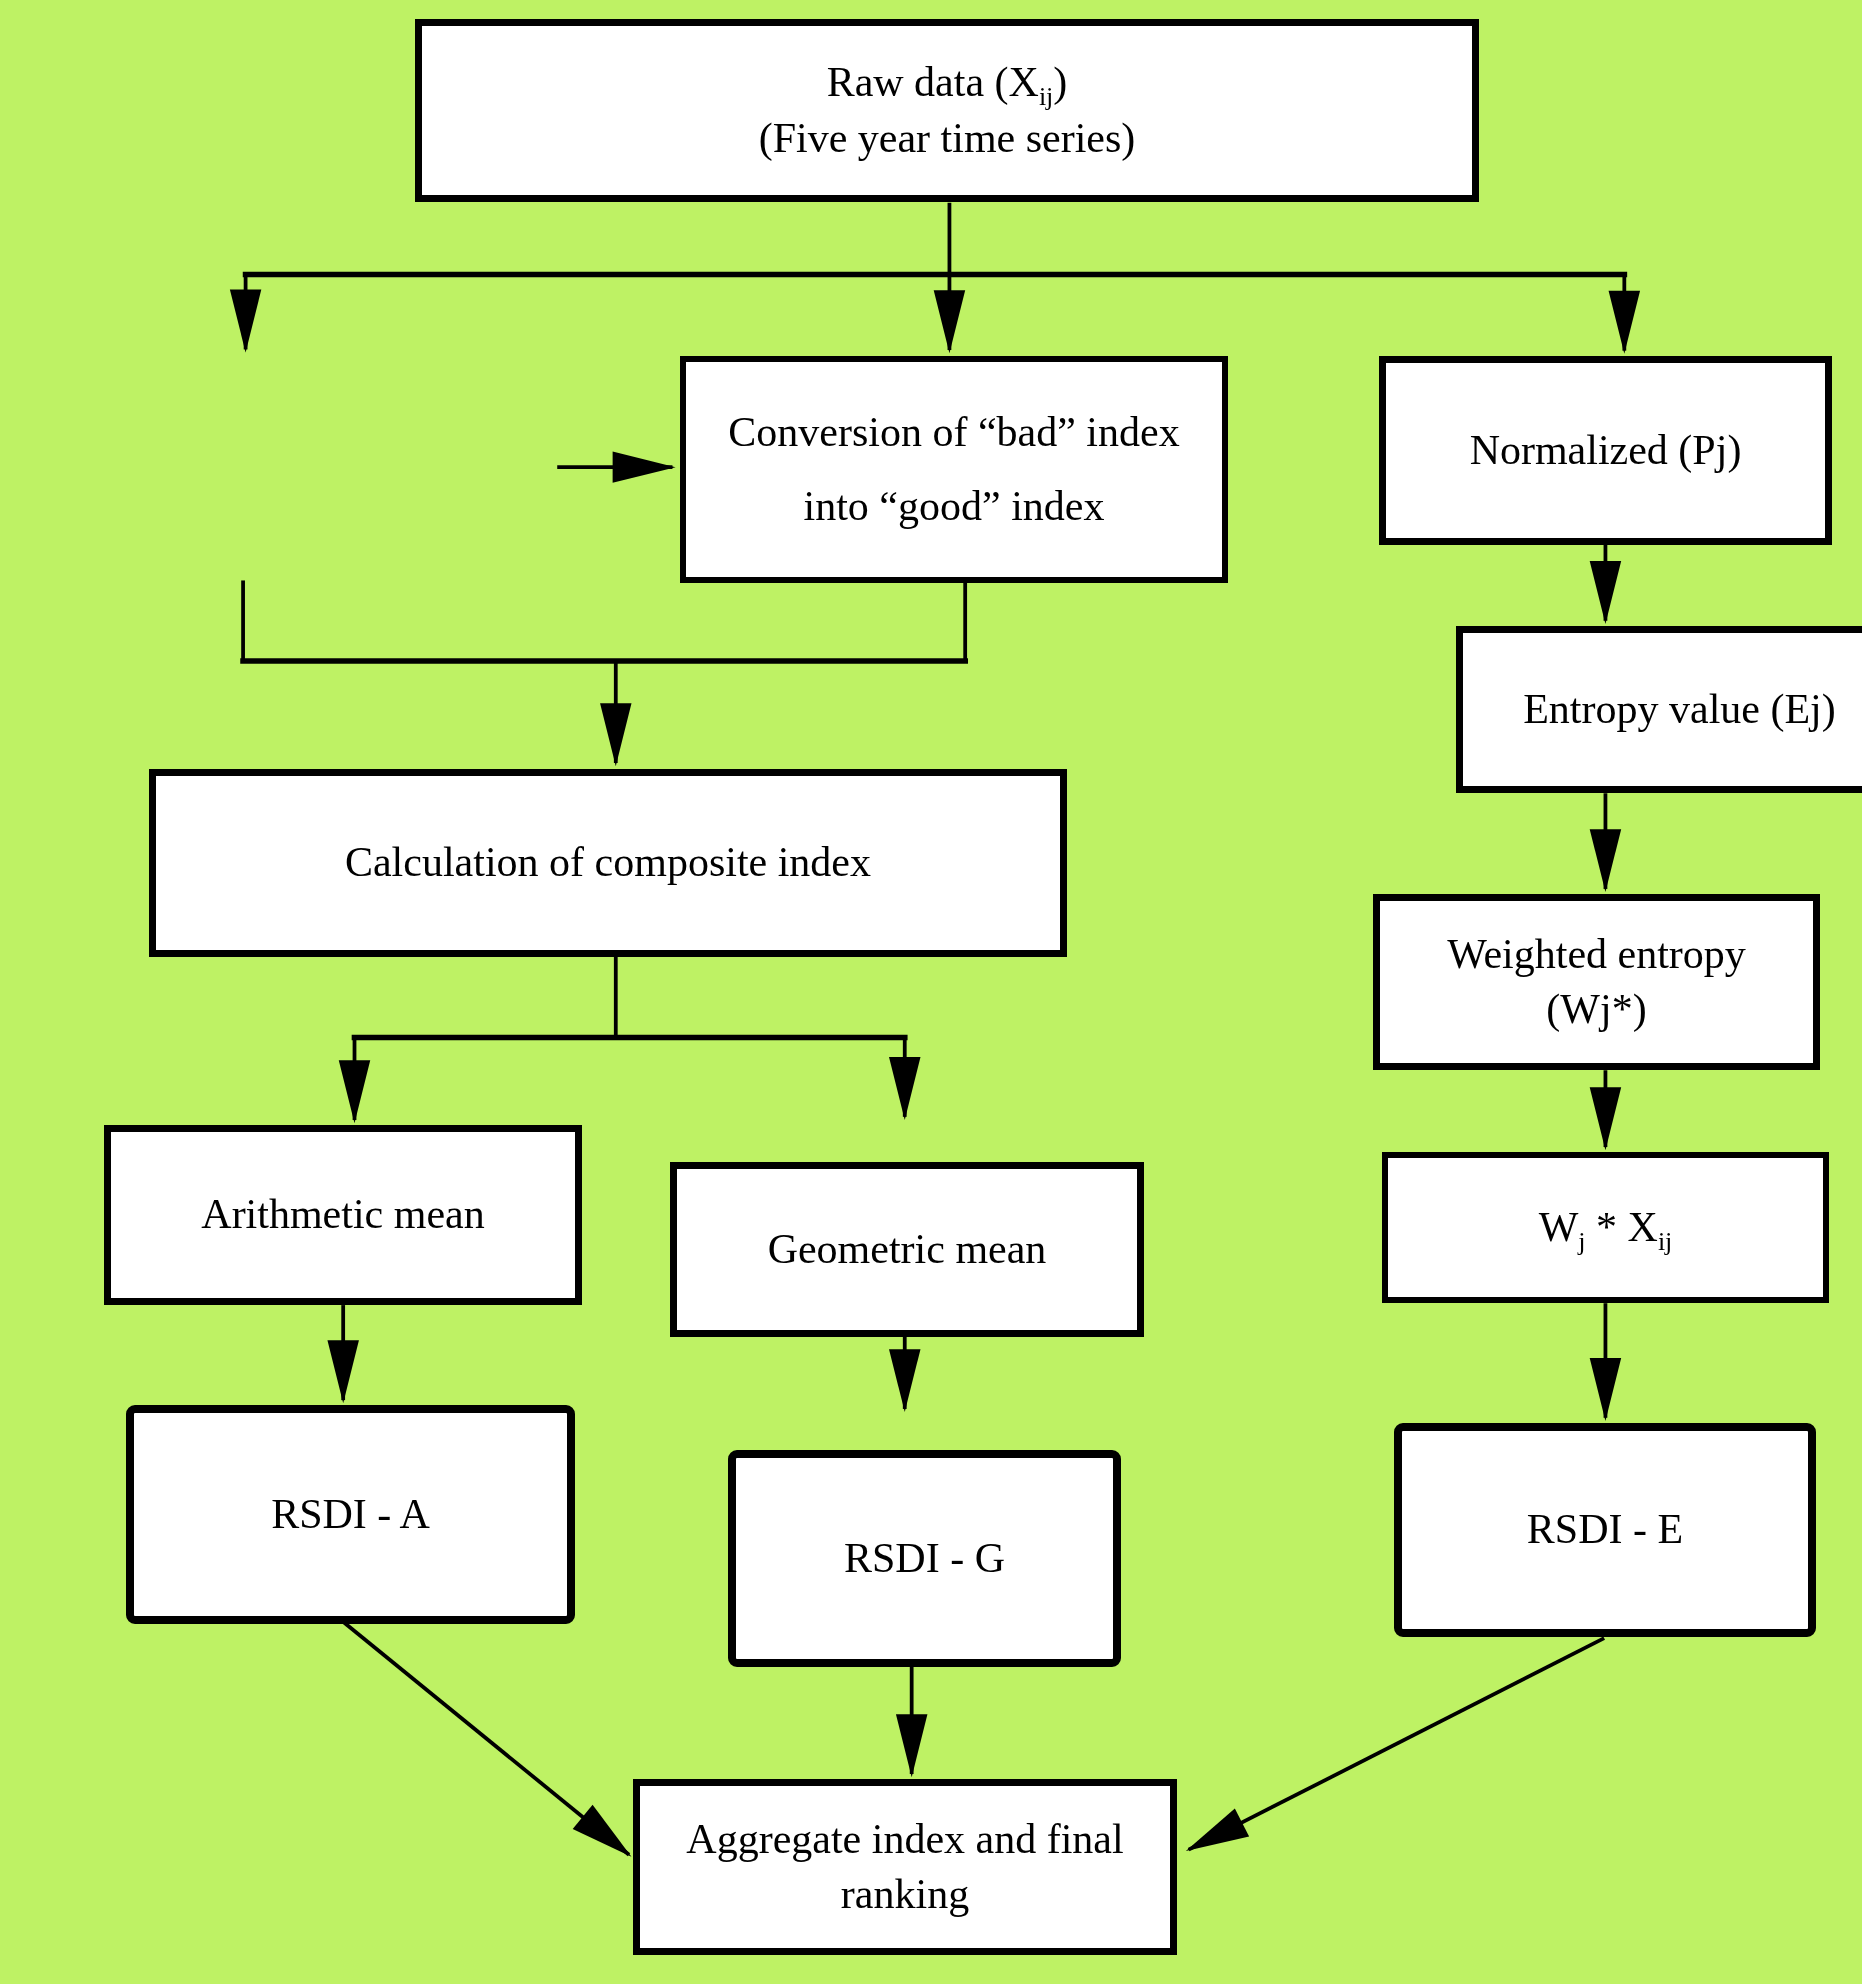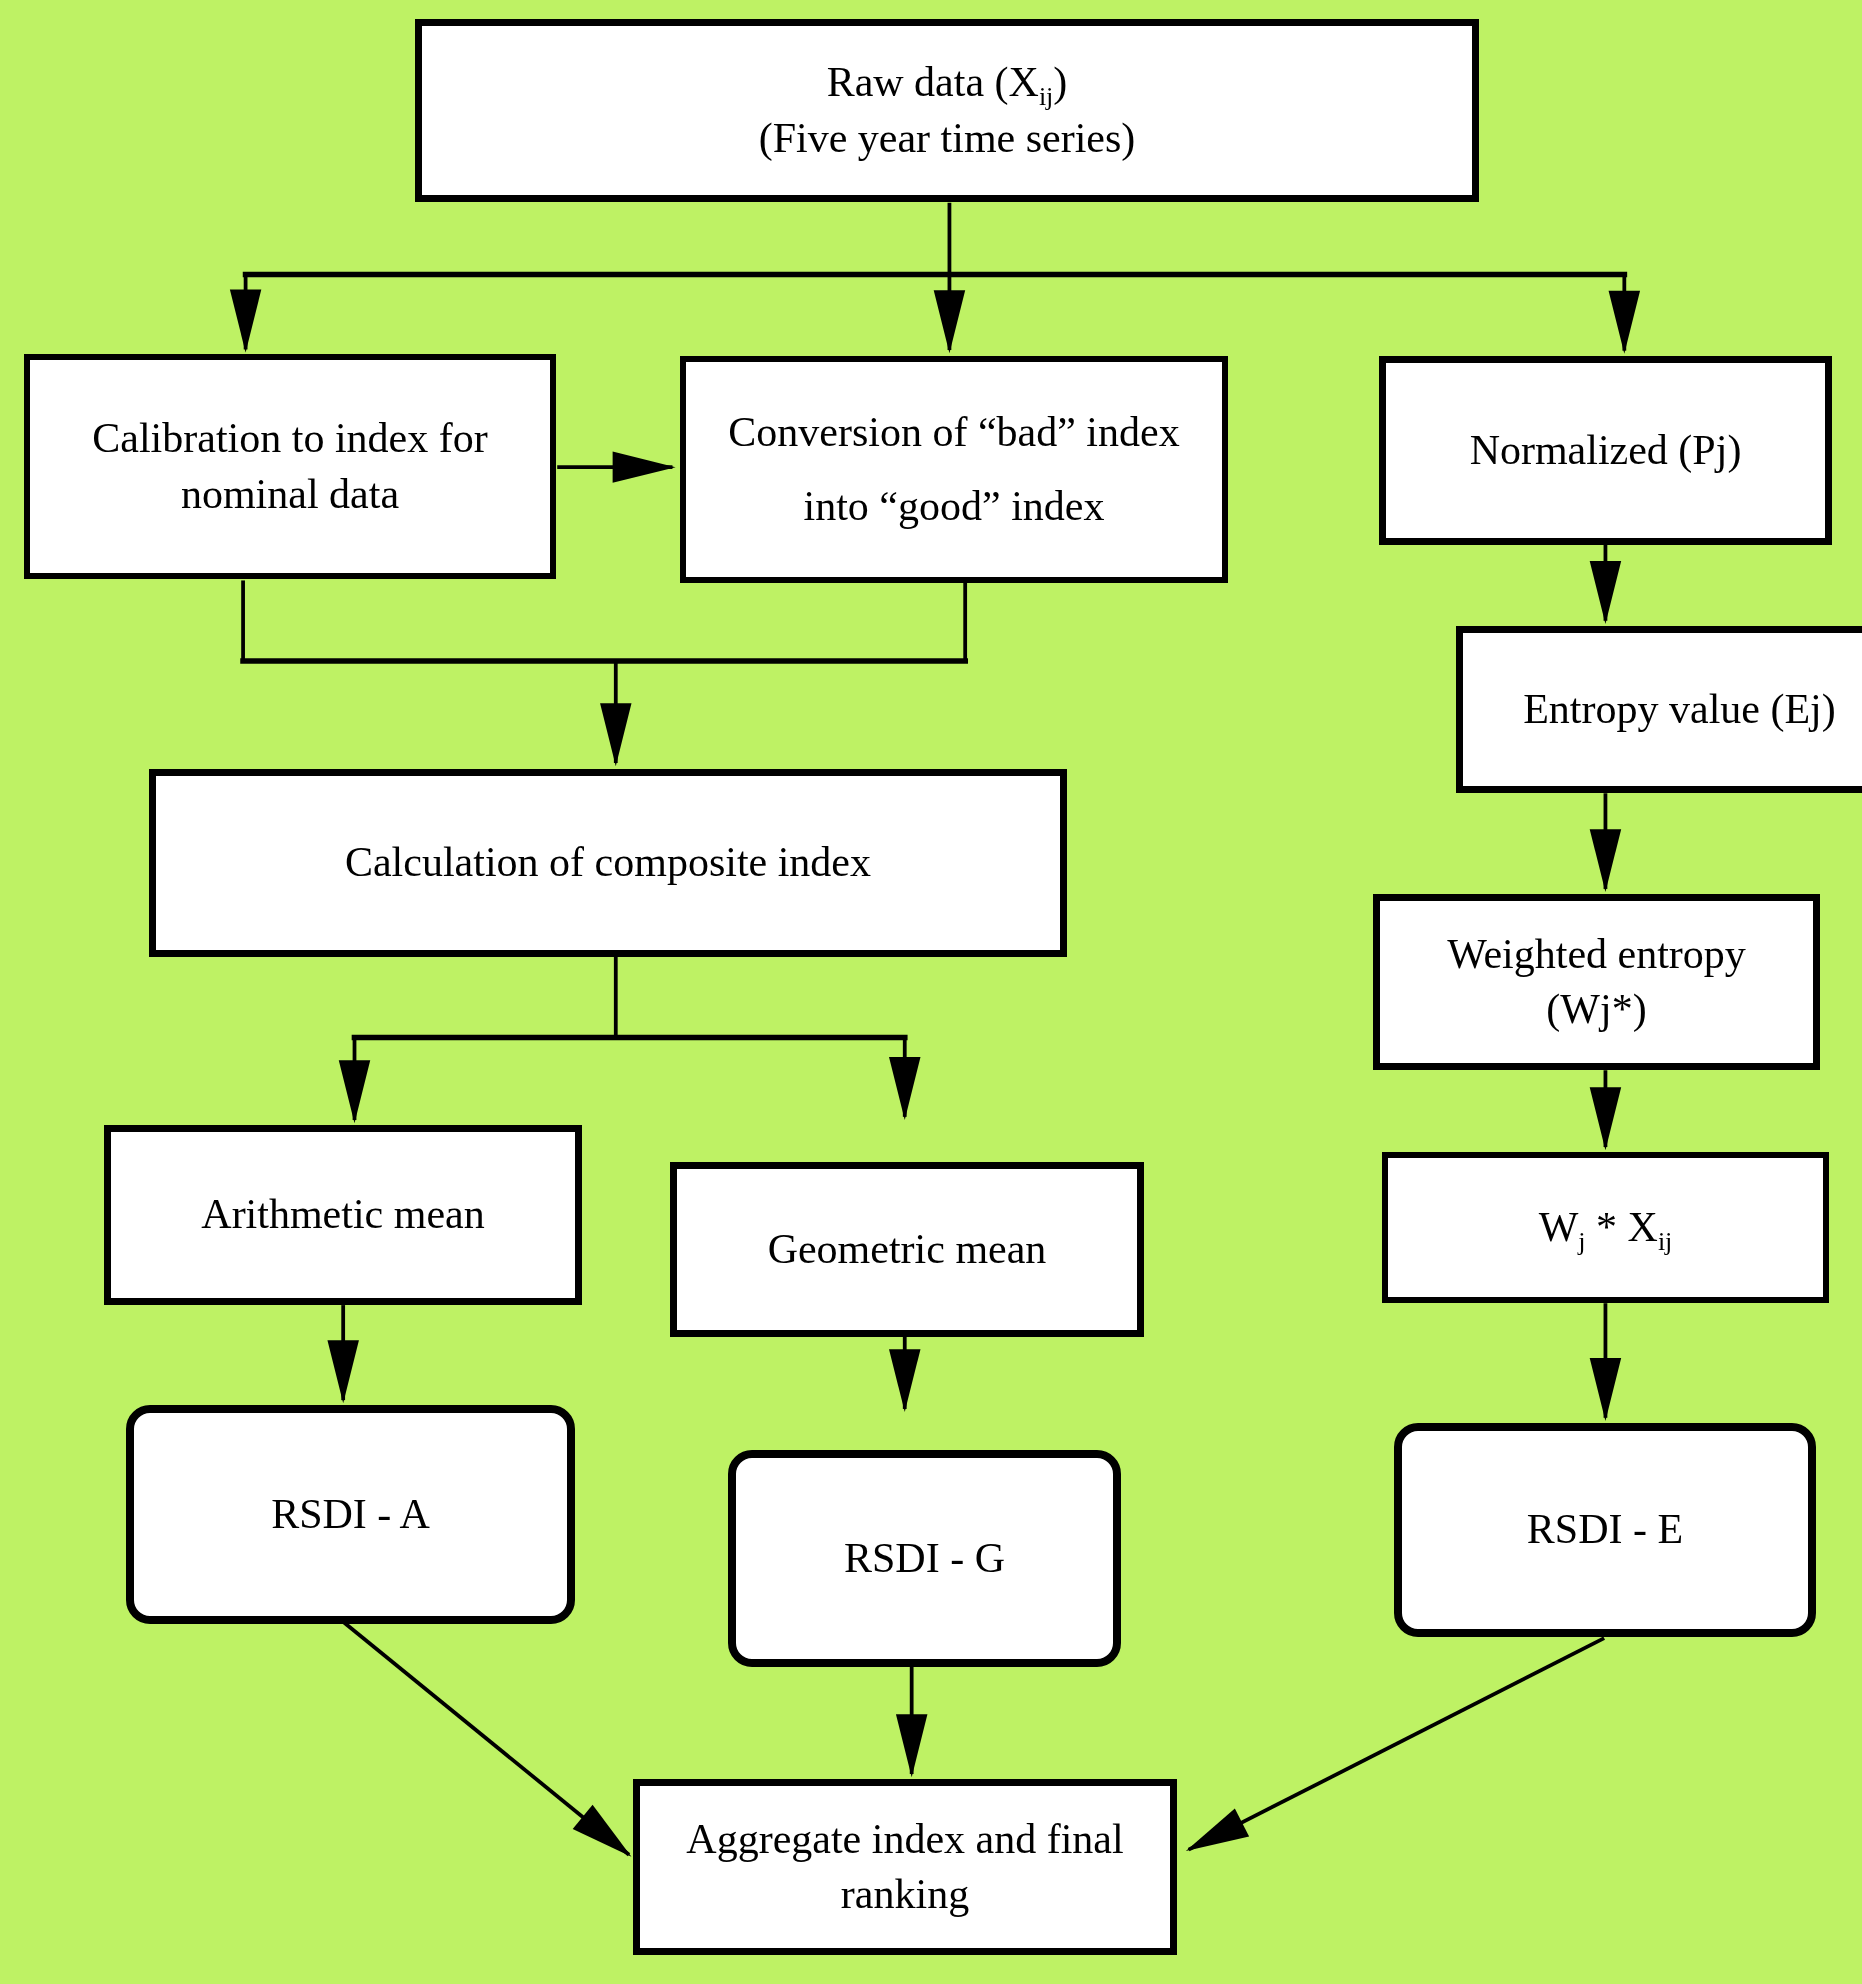--- a/index.html
+++ b/index.html
@@ -19,21 +19,21 @@
     flex-direction:column;
     align-items:center;
     justify-content:center;
     text-align:center;
     font-size:42px;
     line-height:1.32;
     z-index:2;
   }
   .box .ln{white-space:nowrap;}
   sub{font-size:0.62em;line-height:0;}
-  .rounded{border-width:8.8px;border-radius:24px;text-align:center;}
+  .rounded{border-width:8.8px;border-radius:9px;text-align:center;}
   #edges{position:absolute;left:0;top:0;z-index:1;}
   
   #n-raw        {left:415px;  top:19px;   width:1064px; height:183px; border-width:7px;}
   #n-calib      {left:24px;   top:354px;  width:532px;  height:225px;}
   #n-conv       {left:680px; top:356px;  width:548px;  height:227px;gap:18px;}
   #n-norm       {left:1379px; top:356px;  width:453px;  height:189px; border-width:7px;}
   #n-entropy    {left:1456px; top:626px;  width:447px;  height:167px; border-width:7px;}
   #n-weighted   {left:1373px; top:894px; width:447px;  height:176px; border-width:7px;}
   #n-wjxij      {left:1382px; top:1152px; width:447px;  height:151px;}
   #n-calc       {left:149px;  top:769px; width:918px; height:188px; border-width:7.6px;}
@@ -88,24 +88,20 @@
       <path d="M1448,2590 L1448,2818" stroke-width="6" marker-end="url(#ah)"></path>
       <path d="M2548,2602 L1888,2938" stroke-width="6" marker-end="url(#ah)"></path>
     </g>
   </svg>
 
   <div class="box" id="n-raw">
     <div class="ln"><span>Raw data (X</span><sub>ij</sub><span>)</span></div>
     <div class="ln">(Five year time series)</div>
   </div>
 
-  <div class="box" id="n-calib">
-    <div class="ln">Calibration to index for</div>
-    <div class="ln">nominal data</div>
-  </div>
 
   <div class="box" id="n-conv">
     <div class="ln">Conversion of “bad” index</div>
     <div class="ln">into “good” index</div>
   </div>
 
   <div class="box" id="n-norm">
     <div class="ln">Normalized (Pj)</div>
   </div>
 

